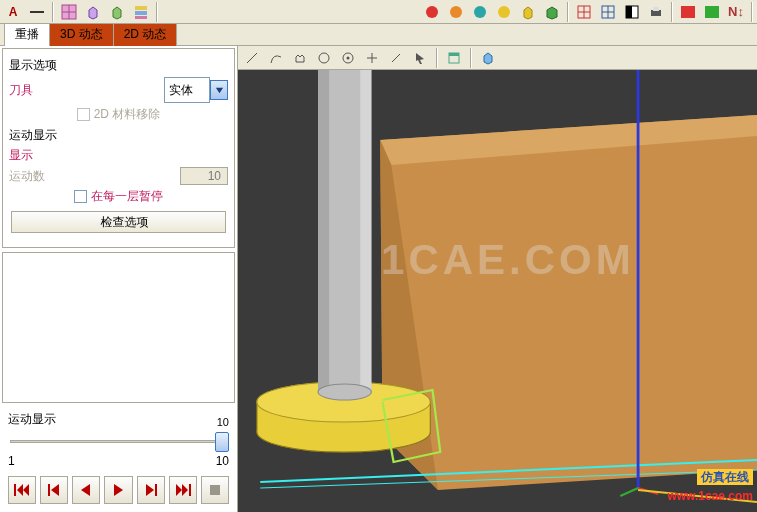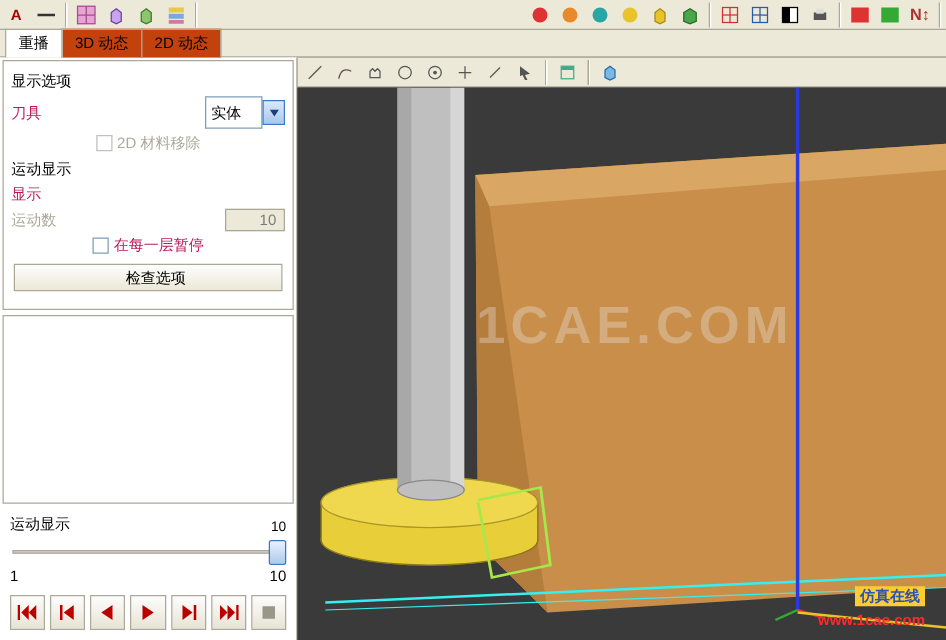--- a/index.html
+++ b/index.html
@@ -57,21 +57,21 @@
   .play-row { display: flex; gap: 4px; padding: 4px 8px 8px 8px; }
   .play-btn { width: 30px; height: 28px; background: linear-gradient(#fdfdfd,#e7e3d4); border: 1px solid #aca899; display: flex; align-items: center; justify-content: center; cursor: pointer; }
   .play-btn svg { width: 16px; height: 14px; }
 
   
   .viewport-toolstrip { height: 24px; background: #ece9d8; border-bottom: 1px solid #aca899; display: flex; align-items: center; gap: 4px; padding-left: 4px; }
   .mini-btn { width: 20px; height: 20px; display: flex; align-items: center; justify-content: center; border: 1px solid transparent; }
   .viewport { position: absolute; left: 0; right: 0; top: 24px; bottom: 0; background: #3a3a3a; overflow: hidden; }
 
   .watermark { position: absolute; left: 52%; top: 43%; transform: translate(-50%,-50%); font-size: 42px; font-weight: 700; letter-spacing: 4px; color: rgba(230,230,230,0.35); font-family: Arial, sans-serif; pointer-events: none; white-space: nowrap;}
-  .site-tag { position: absolute; right: 17px; bottom: 8px; color: #ff2a2a; text-align: right; line-height: 1.2; font-size: 14px; font-family: "Microsoft YaHei", sans-serif; }
+  .site-tag { position: absolute; right: 4px; bottom: 8px; color: #ff2a2a; text-align: right; line-height: 1.2; font-size: 14px; font-family: "Microsoft YaHei", sans-serif; }
   .site-tag .line1 { background: #ffcc33; color: #2a55b3; padding: 1px 4px; font-weight: bold; display: inline-block; margin-bottom: 2px; }
   .site-tag .line2 { color: #ff2a2a; font-weight: bold; }
 
 </style>
 </head>
 <body>
 
 <div class="top-toolbar">
   <div class="tb-btn">
       <span style="color:#a00;font-weight:bold">A</span>

